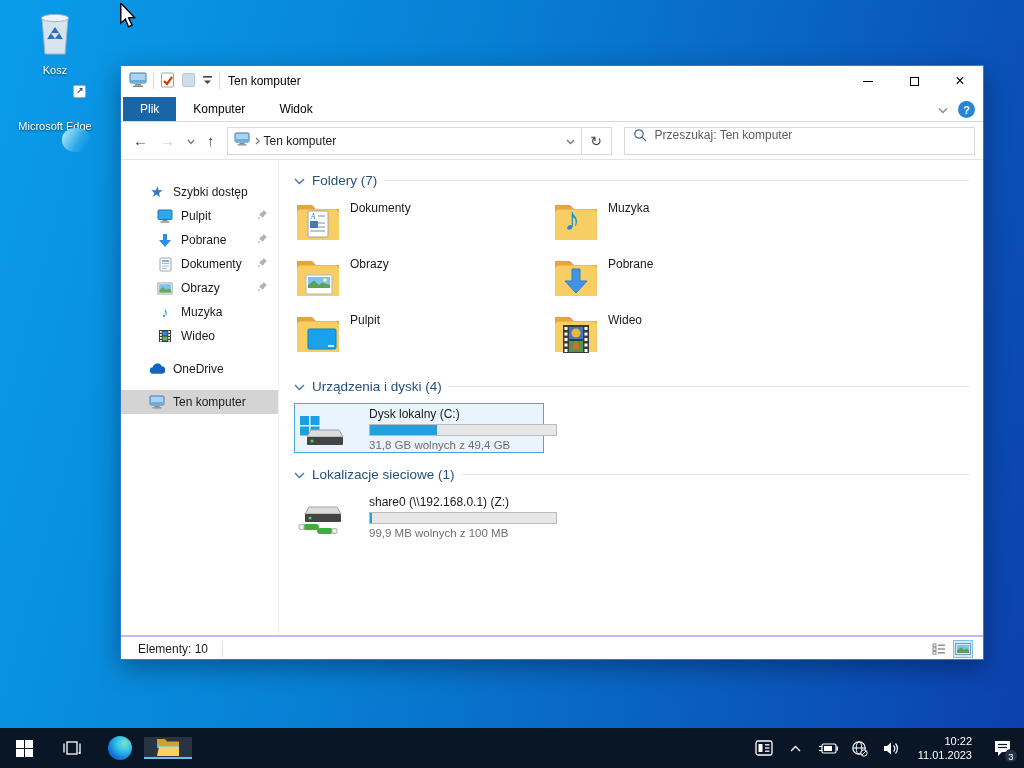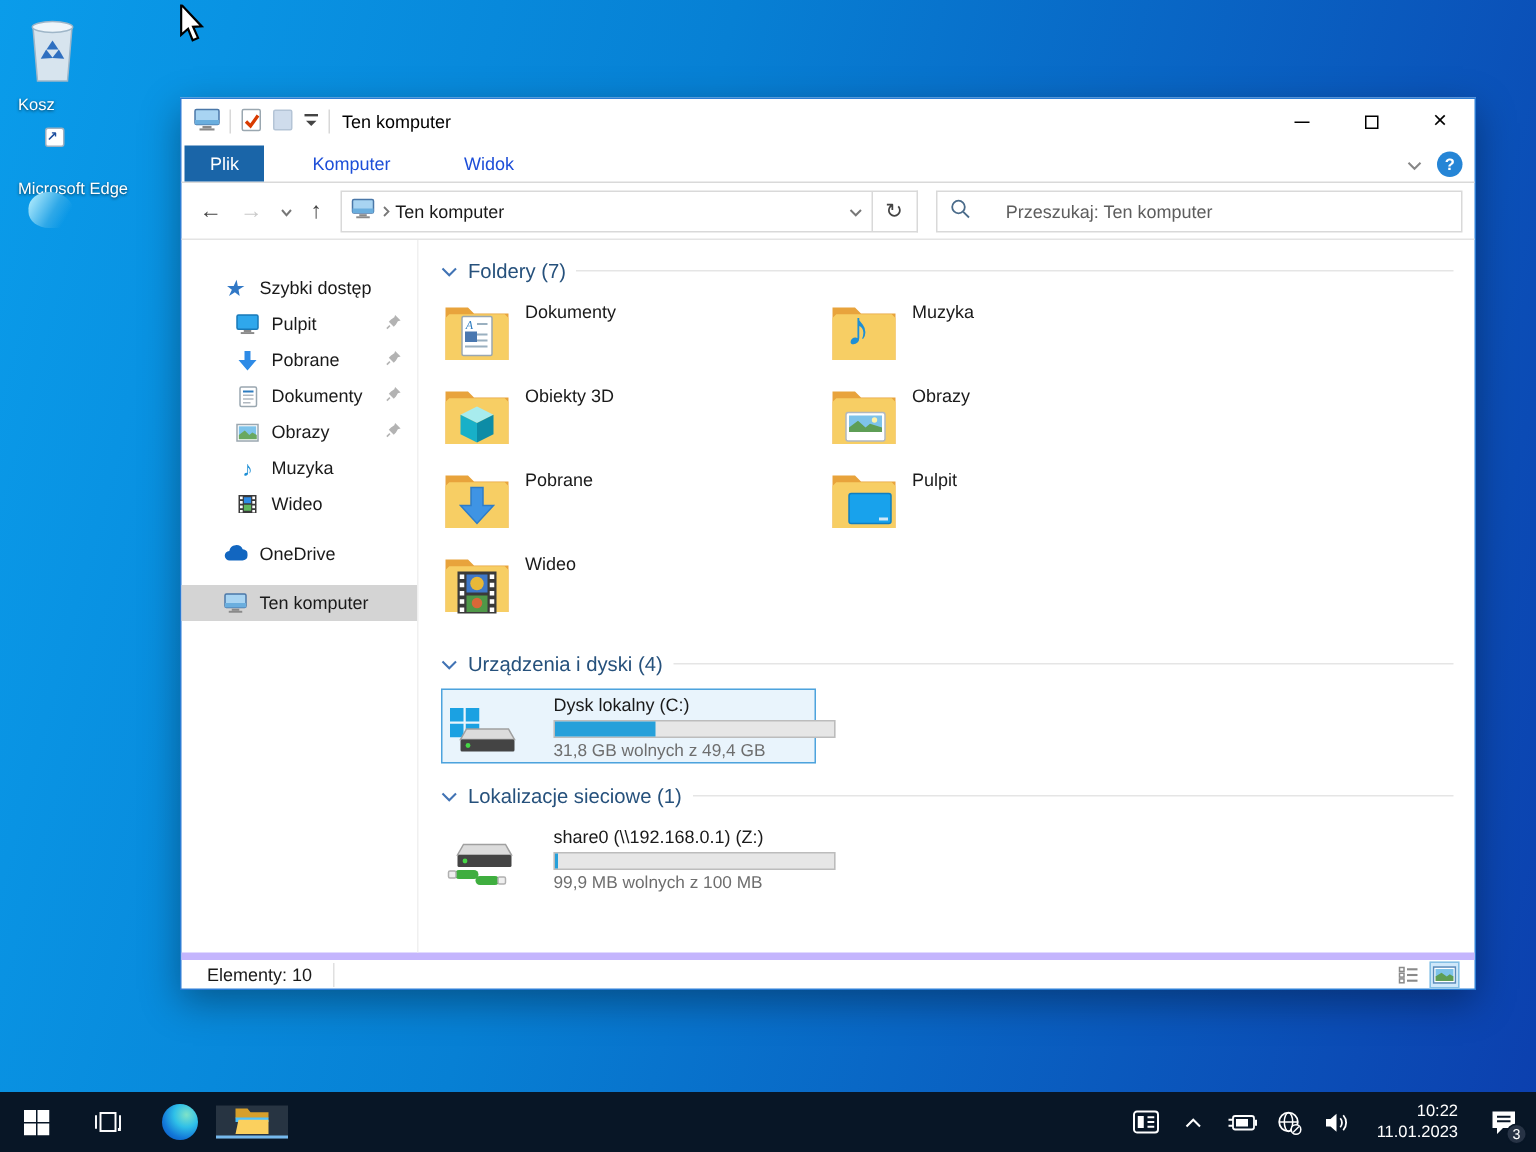--- a/index.html
+++ b/index.html
@@ -3,21 +3,21 @@
 <meta charset="utf-8">
 <style>
   * { margin:0; padding:0; box-sizing:border-box; }
   html,body { width:1024px; height:768px; }
   body { font-family:"Liberation Sans","DejaVu Sans",sans-serif; font-size:12px; color:#1a1a1a; }
 
   .screen { position:relative; width:1024px; height:768px; overflow:hidden;
     background:linear-gradient(105deg,#0a9cea 0%,#0780d4 40%,#0c3fae 100%); }
 
   
-  .desktop-icon { position:absolute; width:86px; text-align:left; cursor:default; }
+  .desktop-icon { position:absolute; width:86px; text-align:center; cursor:default; }
   .desktop-icon .dlabel { color:#fff; font-size:11px; text-shadow:0 1px 2px rgba(0,0,0,.65); margin-top:3px; }
   .edge-circle { width:52px; height:52px; border-radius:50%; margin:0 auto;
     background:radial-gradient(circle at 68% 30%, #7fe3c8 0%, #2fc0e8 35%, #1277d8 65%, #0a50b8 100%); position:relative; }
   .edge-swirl { position:absolute; left:7px; top:14px; width:30px; height:24px; border-radius:50% 60% 40% 50%;
     background:linear-gradient(120deg,#bff3ff 0%,#2ea8e8 55%, rgba(46,168,232,0) 80%); }
   .shortcut-overlay { position:absolute; left:18px; bottom:16px; width:13px; height:13px; background:#fff; border:1px solid #9fb0c0; border-radius:2px; font-size:9px; line-height:11px; color:#1e4f9e; font-weight:bold; }
 
   
   .cursor { position:absolute; left:118px; top:3px; z-index:60; }
 
@@ -29,34 +29,34 @@
   .qat { display:flex; align-items:center; gap:6px; padding-left:8px; }
   .qat .sep { width:1px; height:16px; background:#d8d8d8; }
   .title-text { margin-left:8px; font-size:12px; color:#000; }
   .win-controls { margin-left:auto; display:flex; height:30px; }
   .win-btn { width:46px; height:30px; display:flex; align-items:center; justify-content:center; }
   .glyph-min { width:10px; height:1px; background:#000; }
   .glyph-max { width:9px; height:9px; border:1px solid #000; }
   .glyph-close { font-size:16px; line-height:16px; color:#000; }
 
   .tabrow { height:26px; display:flex; align-items:flex-end; border-bottom:1px solid #d9d9d9; position:relative; }
-  .tab { height:24px; padding:0 17px; display:flex; align-items:center; font-size:12px; color:#1d4ed8;margin-left:15px; }
+  .tab { height:24px; padding:0 17px; display:flex; align-items:center; font-size:12px; color:#000000; }
   .tab.file { background:#1a65a8; color:#fff; margin-left:2px; }
   .ribbon-right { position:absolute; right:8px; bottom:3px; display:flex; align-items:center; gap:10px; }
   .help-circle { width:17px; height:17px; border-radius:50%; background:#2585d6; color:#fff; font-size:11px; font-weight:bold; display:flex; align-items:center; justify-content:center; }
 
   .navrow { height:38px; display:flex; align-items:center; padding:0 8px; border-bottom:1px solid #e4e4e4; }
   .nav-arrows { display:flex; align-items:center; gap:12px; padding:0 6px 0 4px; color:#444; }
   .arrow-glyph { font-size:15px; }
   .arrow-fwd { color:#c9c9c9; }
   .addressbox { display:flex; align-items:center; height:28px; border:1px solid #d9d9d9; flex:0 0 355px; padding:0 6px; margin-left:6px; }
   .addressbox .crumb-text { margin-left:4px; }
   .addressbox .dd { margin-left:auto; }
   .refreshbox { height:28px; width:30px; border:1px solid #d9d9d9; border-left:none; display:flex; align-items:center; justify-content:center; color:#444; font-size:14px; }
-  .searchbox { height:28px; border:1px solid #d9d9d9; margin-left:12px; flex:1; display:flex; align-items:center; padding:0 8px; gap:24px; }
+  .searchbox { height:28px; border:1px solid #d9d9d9; margin-left:12px; flex:1; display:flex; align-items:flex-start; padding:0 8px; gap:8px; }
   .searchbox input { border:none; outline:none; flex:1; font-size:12px; font-family:inherit; color:#444; background:transparent; }
   .searchbox input::placeholder { color:#5d5d5d; opacity:1; }
 
   .body { display:flex; height:475px; }
   .sidebar { width:158px; padding-top:20px; flex-shrink:0; border-right:1px solid #f0f0f0; }
   .side-item { height:24px; display:flex; align-items:center; gap:8px; padding-left:28px; font-size:12px; color:#1a1a1a; position:relative; }
   .side-item.child { padding-left:36px; }
   .side-item.selected { background:#d4d4d4; }
   .side-item .pin { position:absolute; right:10px; opacity:.75; }
   .side-gap { height:9px; }
@@ -76,21 +76,21 @@
 
   .drive-grid { display:grid; grid-template-columns:258px 258px; grid-auto-rows:58px; margin-bottom:6px; }
   .drive-tile { display:flex; gap:24px; width:250px; height:50px; padding:1px 4px 1px 2px; align-items:flex-start; border:1px solid transparent; }
   .drive-tile.selected { background:#e9f4fc; border:1px solid #4da3dd; }
   .drive-info { padding-top:2px; }
   .drive-name { font-size:12px; margin-bottom:3px; white-space:nowrap; }
   .drive-bar { width:188px; height:12px; background:#e6e6e6; border:1px solid #bcbcbc; margin-bottom:3px; }
   .drive-bar .fill { height:100%; background:#26a0da; }
   .drive-free { color:#6e6e6e; font-size:11.5px; white-space:nowrap; }
 
-  .statusbar { height:25px; border-top:5px solid #c4b5fd; display:flex; align-items:center; padding:0 10px 0 17px; font-size:12px; color:#1a1a1a; }
+  .statusbar { height:25px; border-top:2px solid #c4b5fd; display:flex; align-items:center; padding:0 10px 0 17px; font-size:12px; color:#1a1a1a; }
   .status-sep { width:1px; height:16px; background:#e0e0e0; margin-left:14px; }
   .view-toggles { margin-left:auto; display:flex; gap:4px; }
   .view-btn { width:20px; height:18px; display:flex; align-items:center; justify-content:center; border:1px solid transparent; }
   .view-btn.active { background:#cfe8fa; border:1px solid #84bfe4; }
 
   
   .taskbar { position:absolute; left:0; bottom:0; width:1024px; height:40px; background:#081626; display:flex; align-items:center; z-index:50; }
   .tb-btn { width:48px; display:flex; align-items:center; justify-content:center; }
   .tb-btn.active-app { background:rgba(255,255,255,.13); border-bottom:2px solid #76b9ed; }
   .tb-right { margin-left:auto; display:flex; align-items:center; gap:4px; padding-right:4px; }
@@ -384,32 +384,20 @@
             <span class="ticon">
               <svg width="48" height="48" viewBox="0 0 48 48">
                 <path d="M3 8 h15 l4 4 h23 v31 H3 z" fill="#e8a33c"></path>
                 <path d="M3 43 V15 l2.5-2.5 h37 L45 15 v28 z" fill="#f7ce64"></path>
               </svg>
               <span class="emblem-char" style="left:12px; top:4px; font-size:32px; color:#1e8fd5;">♪</span>
             </span>
             <span class="tlabel">Muzyka</span>
           </div>
 
-          <div class="tile">
-            <span class="ticon">
-              <svg width="48" height="48" viewBox="0 0 48 48">
-                <path d="M3 8 h15 l4 4 h23 v31 H3 z" fill="#e8a33c"></path>
-                <path d="M3 43 V15 l2.5-2.5 h37 L45 15 v28 z" fill="#f7ce64"></path>
-                <polygon points="24,18 35,23.5 24,29 13,23.5" fill="#a8ecee"></polygon>
-                <polygon points="13,23.5 24,29 24,42 13,36.5" fill="#18b0c8"></polygon>
-                <polygon points="35,23.5 24,29 24,42 35,36.5" fill="#0d8ca6"></polygon>
-              </svg>
-            </span>
-            <span class="tlabel">Obiekty 3D</span>
-          </div>
 
           <div class="tile">
             <span class="ticon">
               <svg width="48" height="48" viewBox="0 0 48 48">
                 <path d="M3 8 h15 l4 4 h23 v31 H3 z" fill="#e8a33c"></path>
                 <path d="M3 43 V15 l2.5-2.5 h37 L45 15 v28 z" fill="#f7ce64"></path>
                 <rect x="12" y="22" width="26" height="19" rx="1.5" fill="#fff" stroke="#b0b8c0"></rect>
                 <rect x="14" y="24" width="22" height="11" fill="#7ec3ea"></rect>
                 <path d="M14 32 l6-4.5 5 4.5 3-2.5 8 2.5 v3 H14z" fill="#5e9e56"></path>
                 <circle cx="31" cy="27" r="1.8" fill="#fff2a8"></circle>

